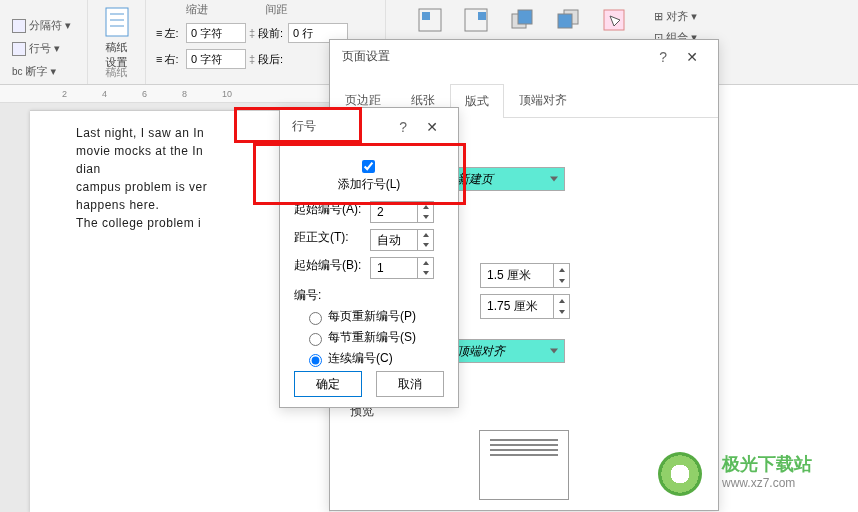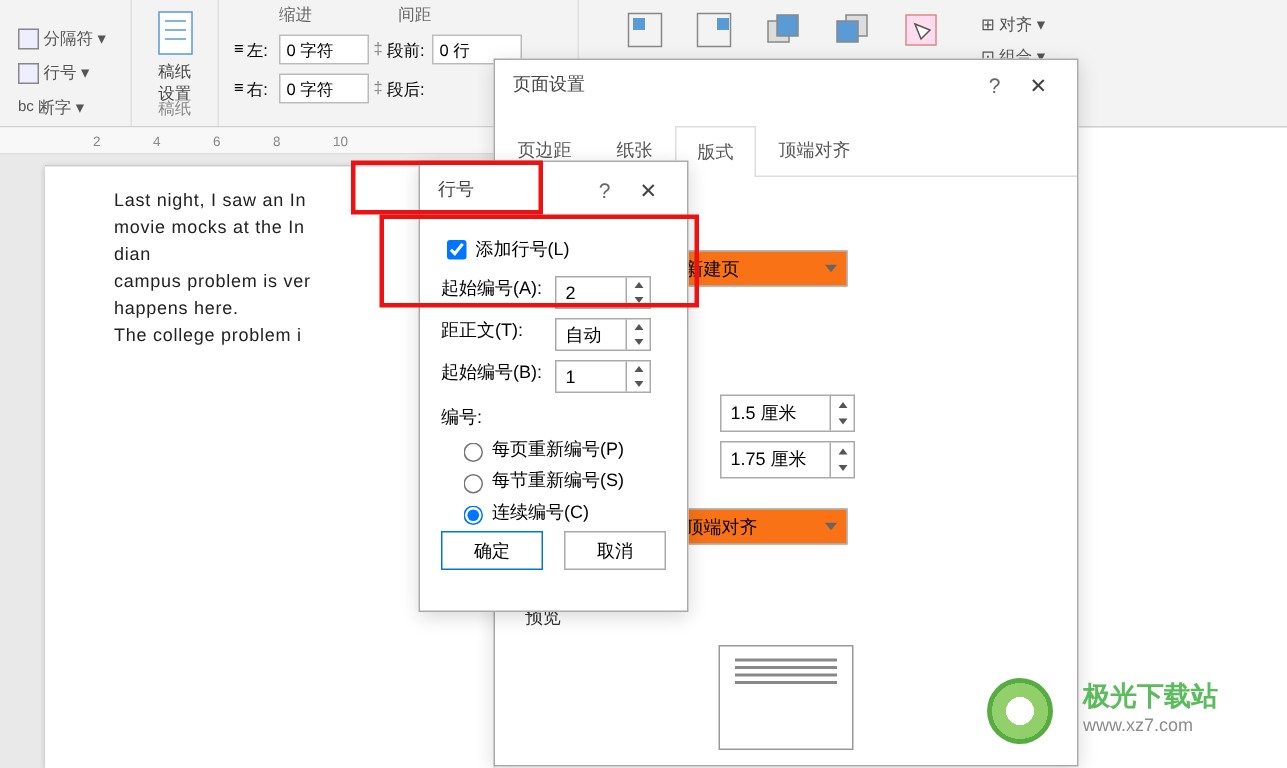--- a/index.html
+++ b/index.html
@@ -38,38 +38,38 @@
   .dlg-title { display: flex; align-items: center; justify-content: space-between; padding: 8px 12px; font-size: 12px; color: #444; }
   .dlg-title .close { cursor: pointer; font-size: 14px; padding: 2px 8px; }
   .dlg-title .help { cursor: pointer; font-size: 14px; padding: 2px 8px; color: #666; }
   .dlg-tabs { display: flex; border-bottom: 1px solid #ddd; padding: 0 0; margin-top: 10px; }
   .dlg-tab { padding: 8px 14px; font-size: 12px; color: #555; cursor: pointer; border: 1px solid transparent; border-bottom: none; }
   .dlg-tab.active { border-color: #ddd; background: #fff; position: relative; top: 1px; }
   .dlg-body { padding: 16px 20px; }
   .sec-hdr { font-size: 12px; color: #333; margin: 10px 0 6px; }
   .form-row { display: flex; align-items: center; margin: 6px 0; }
   .form-row .fl { width: 100px; font-size: 12px; color: #333; }
-  .sel { width: 115px; height: 24px; border: 1px solid #aaa; background: #f97316; display: flex; align-items: center; padding: 0 6px; font-size: 12px; position: relative; cursor: pointer; }
+  .sel { width: 115px; height: 24px; border: 1px solid #aaa; background: #5eead4; display: flex; align-items: center; padding: 0 6px; font-size: 12px; position: relative; cursor: pointer; font-style: italic; }
   .sel::after { content: ""; position: absolute; right: 6px; top: 50%; width: 0; height: 0; border-left: 4px solid transparent; border-right: 4px solid transparent; border-top: 5px solid #666; transform: translateY(-50%); }
   .spinbox { display: flex; align-items: center; width: 90px; height: 25px; border: 1px solid #aaa; background: #fff; }
   .spinbox .sv { flex: 1; padding: 0 6px; font-size: 12px; }
   .spinbox .sbtns { width: 16px; height: 100%; border-left: 1px solid #aaa; display: flex; flex-direction: column; }
   .spinbox .sbtns div { flex:1; display:flex; align-items:center; justify-content:center; cursor:pointer; }
   .spinbox .sbtns div::before { content:""; width:0; height:0; border-left:3px solid transparent; border-right:3px solid transparent; }
   .spinbox .sbtns .up::before { border-bottom:4px solid #555; }
   .spinbox .sbtns .down::before { border-top:4px solid #555; }
   .preview { font-size: 12px; color: #333; margin-top: 40px; }
   .preview-box { width: 90px; height: 70px; border: 1px solid #999; background:#fff; margin: 10px auto 0; padding: 8px 10px; }
   .preview-box .l { height: 2px; background: #888; margin-bottom: 3px; }
   
   
   .dlg-linenum { left: 279px; top: 107px; width: 180px; height: 301px; z-index: 10; }
   .dlg-linenum .dlg-title { padding: 10px 12px; }
   .dlg-linenum .dlg-body { padding: 12px 14px; }
-  .chk-row { display: flex; align-items: center; font-size: 12px; margin-bottom: 8px; }
+  .chk-row { display: flex; align-items: center; font-size: 12px; margin-bottom: 8px; flex-direction: column; }
   .chk-row input { margin-right: 6px; }
   .ln-row { display: flex; align-items: flex-start; margin: 6px 0; font-size: 12px; }
   .ln-row .ll { width: 76px; }
   .ln-row .spinbox { width: 64px; height: 22px; }
   .radio-row { display: flex; align-items: center; font-size: 12px; margin: 4px 0 4px 10px; }
   .radio-row input { margin-right: 6px; }
   .btn-row { display: flex; justify-content: space-between; margin-top: 2px; }
   .btn { width: 68px; height: 26px; border: 1px solid #0078d4; background: #fff; font-size: 12px; cursor: pointer; display:flex; align-items:center; justify-content:center; }
   .btn.secondary { border-color: #aaa; }
   

